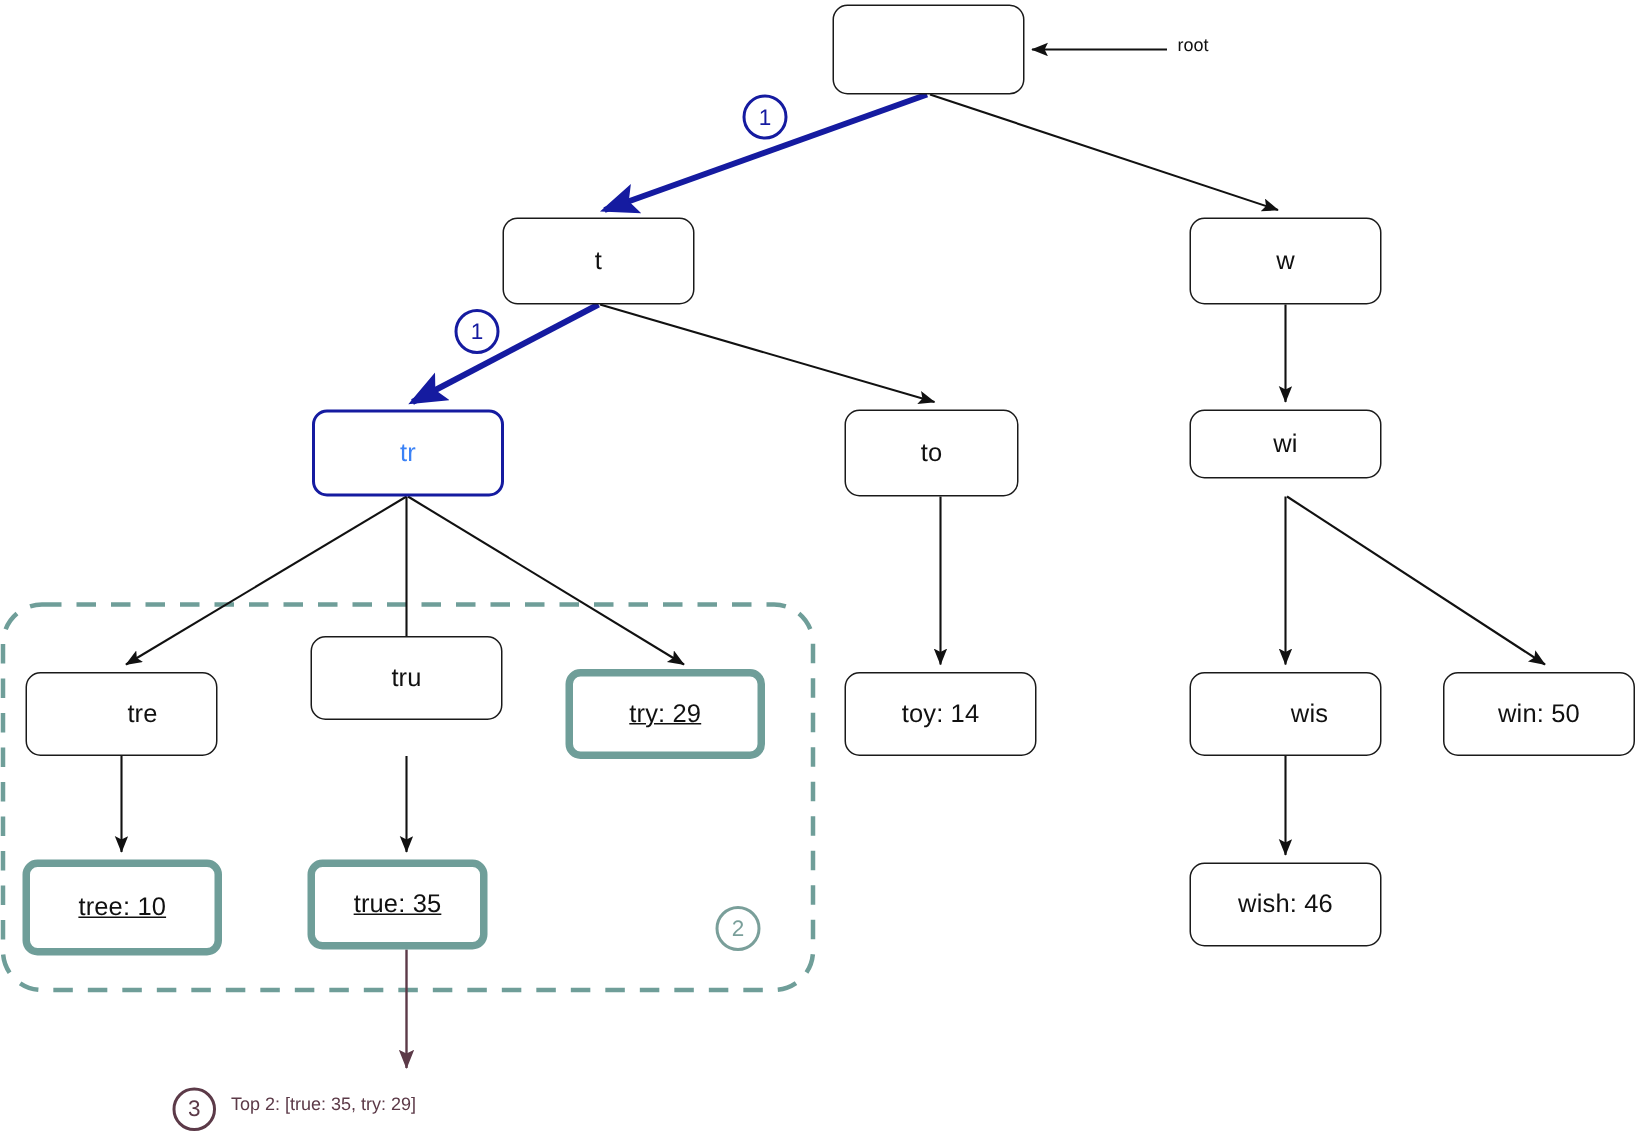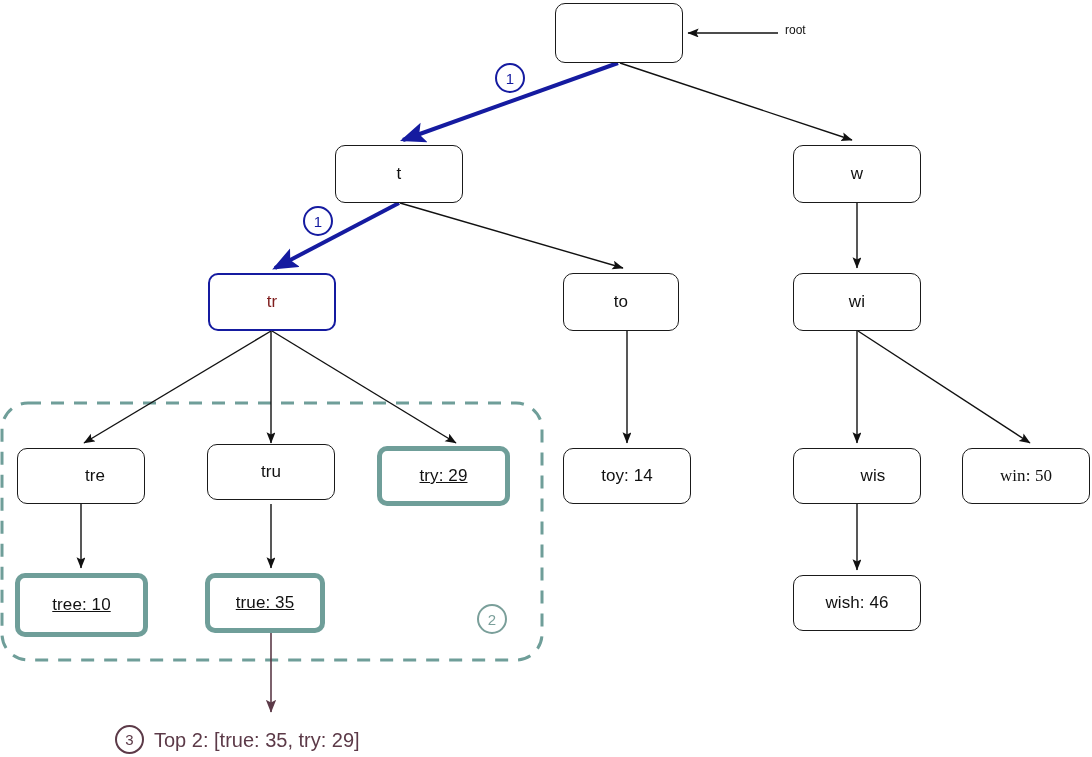--- a/index.html
+++ b/index.html
@@ -29,21 +29,21 @@
     display: flex;
     align-items: center;
     justify-content: center;
     font-size: 17px;
     color: #111111;
     letter-spacing: 0.1px;
   }
   .node.blue {
     border-color: #151ba0;
     border-width: 2px;
-    color: #7f1d1d;
+    color: #3b82f6;
   }
   .node.teal {
     border-color: #6f9e99;
     border-width: 5px;
     color: #111111;
     text-decoration: underline;
   }
   .badge {
     position: absolute;
     box-sizing: border-box;
@@ -58,21 +58,21 @@
   .badge.teal  { border: 2px solid #7a9f9a; color: #7a9f9a; }
   .badge.plum  { border: 2px solid #5c3a48; color: #5c3a48; }
   .plain-label {
     position: absolute;
     font-size: 12px;
     color: #111111;
     white-space: nowrap;
   }
   .result-label {
     position: absolute;
-    font-size: 20px;
+    font-size: 12px;
     color: #5c3a48;
     white-space: nowrap;
   }
 </style>
 </head>
 <body>
 
 <svg id="canvas" viewBox="0 0 1092 757">
   <defs>
     <marker id="arrow-black" markerWidth="9" markerHeight="9" refX="7.6" refY="3.2" orient="auto" markerUnits="strokeWidth">
@@ -129,45 +129,45 @@
 </div>
 
 <div class="node blue" style="left:208px; top:273px; width:128px; height:58px;">
   <span>tr</span>
 </div>
 
 <div class="node" style="left:563px; top:273px; width:116px; height:58px;">
   <span>to</span>
 </div>
 
-<div class="node" style="left:793px; top:273px; width:128px; height:58px;">
+<div class="node" style="left:793px; top:273px; width:128px; height:46px;">
   <span>wi</span>
 </div>
 
 <div class="node" style="left:17px; top:448px; width:128px; height:56px;padding-left:28px;">
   <span>tre</span>
 </div>
 
-<div class="node" style="left:207px; top:444px; width:128px; height:56px;">
+<div class="node" style="left:207px; top:424px; width:128px; height:56px;">
   <span>tru</span>
 </div>
 
 <div class="node teal" style="left:377px; top:446px; width:133px; height:60px;">
   <span>try: 29</span>
 </div>
 
 <div class="node" style="left:563px; top:448px; width:128px; height:56px;">
   <span>toy: 14</span>
 </div>
 
 <div class="node" style="left:793px; top:448px; width:128px; height:56px;padding-left:32px;">
   <span>wis</span>
 </div>
 
-<div class="node" style="left:962px; top:448px; width:128px; height:56px;font-family:Liberation Serif, serif;">
+<div class="node" style="left:962px; top:448px; width:128px; height:56px;">
   <span>win: 50</span>
 </div>
 
 <div class="node teal" style="left:15px; top:573px; width:133px; height:64px;text-align:center;">
   <span>tree: 10</span>
 </div>
 
 <div class="node teal" style="left:205px; top:573px; width:120px; height:60px;">
   <span>true: 35</span>
 </div>

